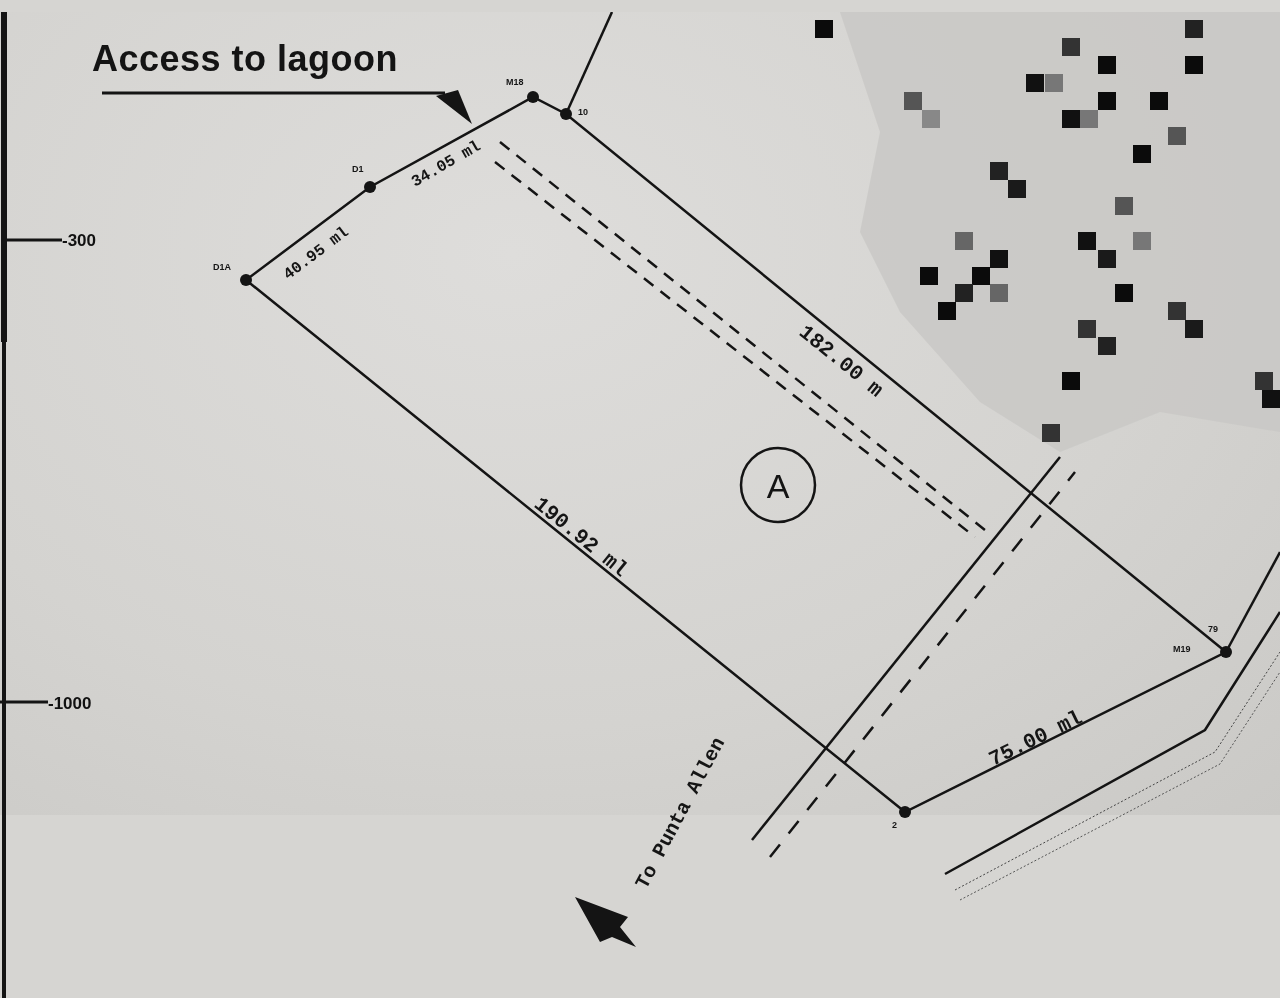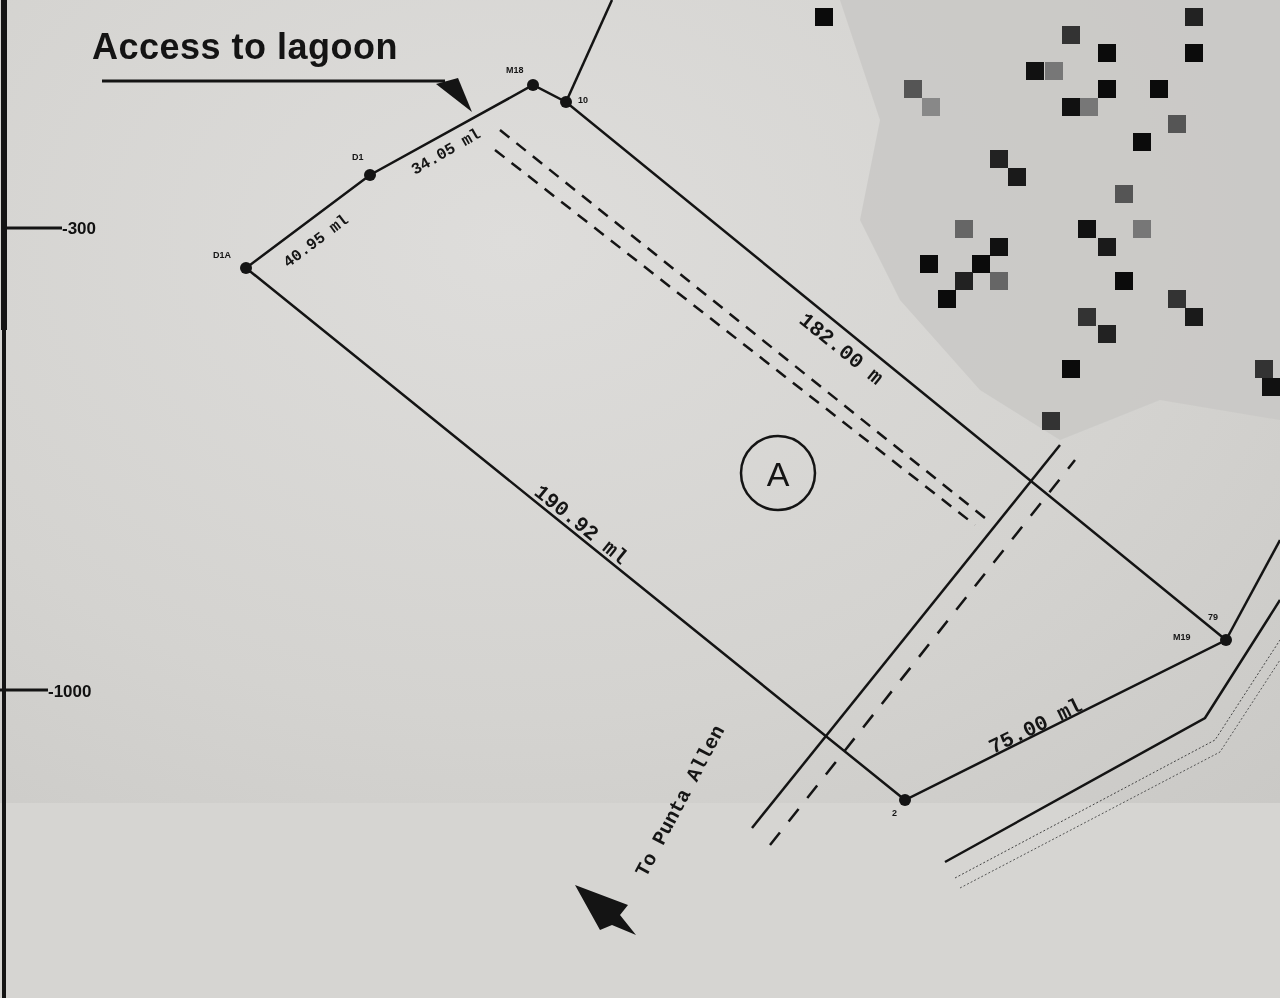--- a/index.html
+++ b/index.html
@@ -2,21 +2,21 @@
 <html><head>
 <meta charset="utf-8">
 <style>
   html, body { margin: 0; padding: 0; }
   body {
     width: 1280px; height: 998px; overflow: hidden;
     background: #d6d5d2;
     font-family: "Liberation Sans", sans-serif;
   }
   #paper {
-    position: absolute; left: 0; top: 0; width: 1280px; height: 803px;
+    position: absolute; left: 0; top: 12px; width: 1280px; height: 803px;
     background: radial-gradient(ellipse at 40% 30%, #dedddb 0%, #d4d3d0 60%, #cac9c6 100%);
   }
   svg { position: absolute; left: 0; top: 0; }
   .title {
     position: absolute; left: 92px; top: 26px;
     font-family: "Liberation Sans", sans-serif;
     font-weight: bold; font-size: 36px; color: #141414;
     letter-spacing: 0.5px;
   }
   .lbl { font-family: "Liberation Mono", monospace; fill: #151515; font-weight: bold; }

